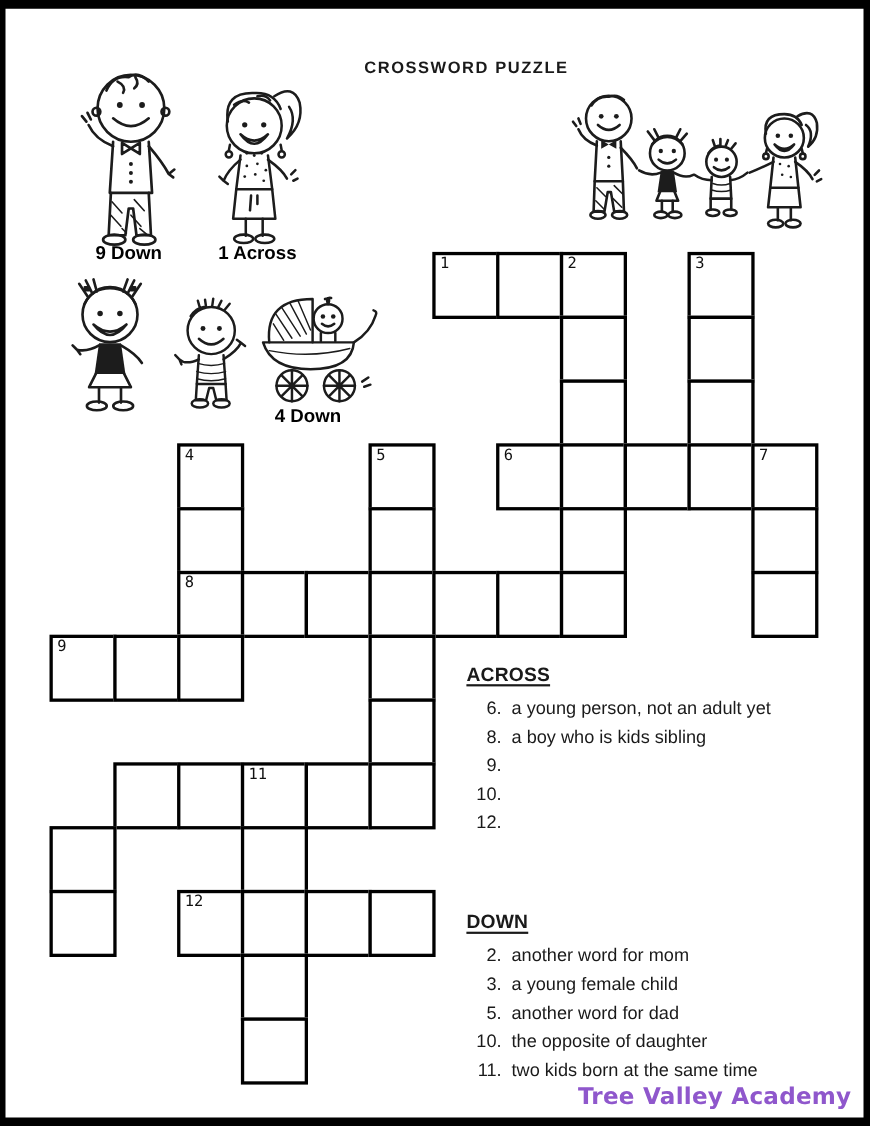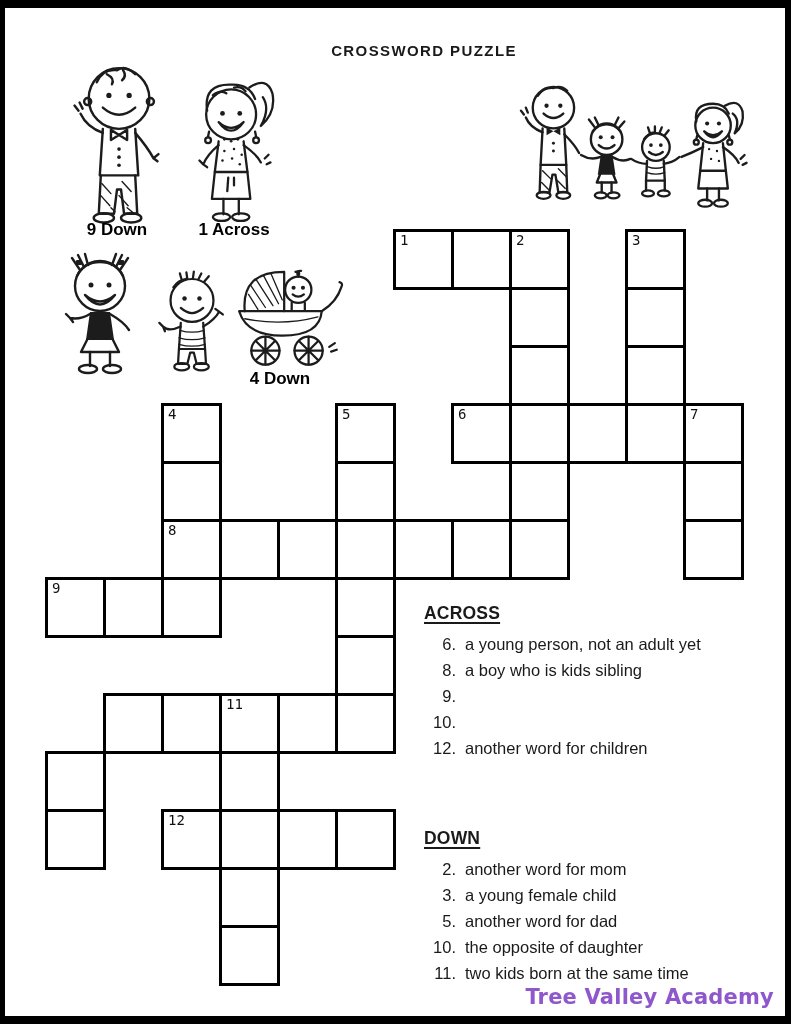--- a/index.html
+++ b/index.html
@@ -13,21 +13,21 @@
     border-style:solid; border-color:#000; border-width:8px 6px 8px 5px;
   }
   
   .title-block{position:absolute; left:268px; top:42px; width:312px; text-align:center;}
   .title{
     font-family:"DejaVu Sans", sans-serif;
     font-size:53px; font-weight:900; color:#0d0d0d; line-height:1;
     letter-spacing:1px;
   }
   .subtitle{
-    margin-top:0; font-size:15px; font-weight:700; color:#1a1a1a;
+    margin-top:11px; font-size:15px; font-weight:700; color:#1a1a1a;
     letter-spacing:1.4px;
   }
   
   .illo{position:absolute;}
   .illo svg{display:block; width:100%; height:100%;}
   .fig-label{
     position:absolute; text-align:center; font-size:17px; font-weight:bold; color:#000;
   }
   
   .grid{position:absolute; left:45px; top:229px; width:699px; height:757px;}
@@ -367,21 +367,20 @@
           <span class="txt">a boy who is kids sibling</span>
         </li>
         <li>
           <span class="num">9.</span>
         </li>
         <li>
           <span class="num">10.</span>
         </li>
         <li>
           <span class="num">12.</span>
-          <span class="txt">another word for children</span>
         </li>
       </ul>
   </div>
 
   <div class="clues" id="down-clues">
     <h3>DOWN</h3>
     <ul>
         <li>
           <span class="num">2.</span>
           <span class="txt">another word for mom</span>

